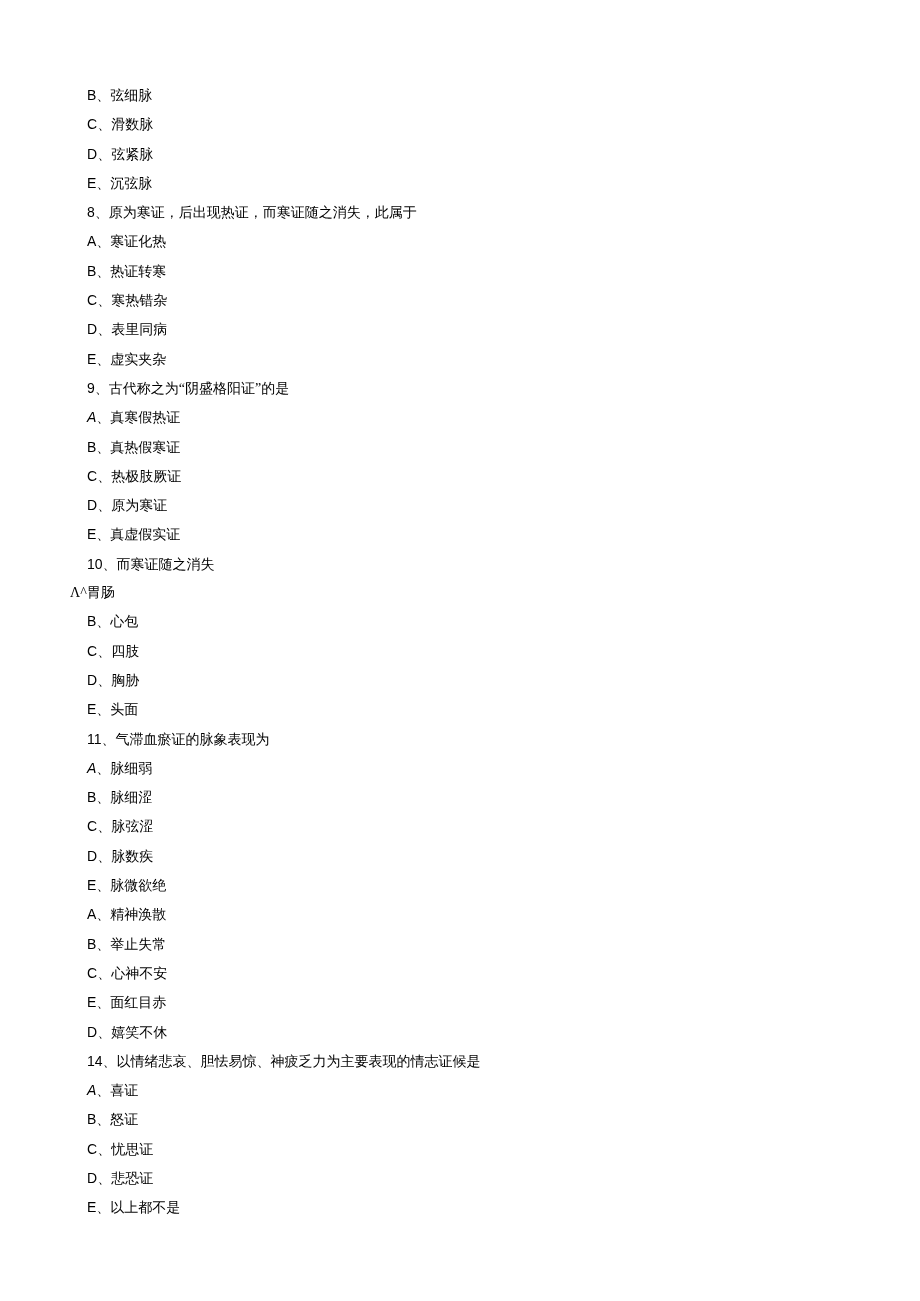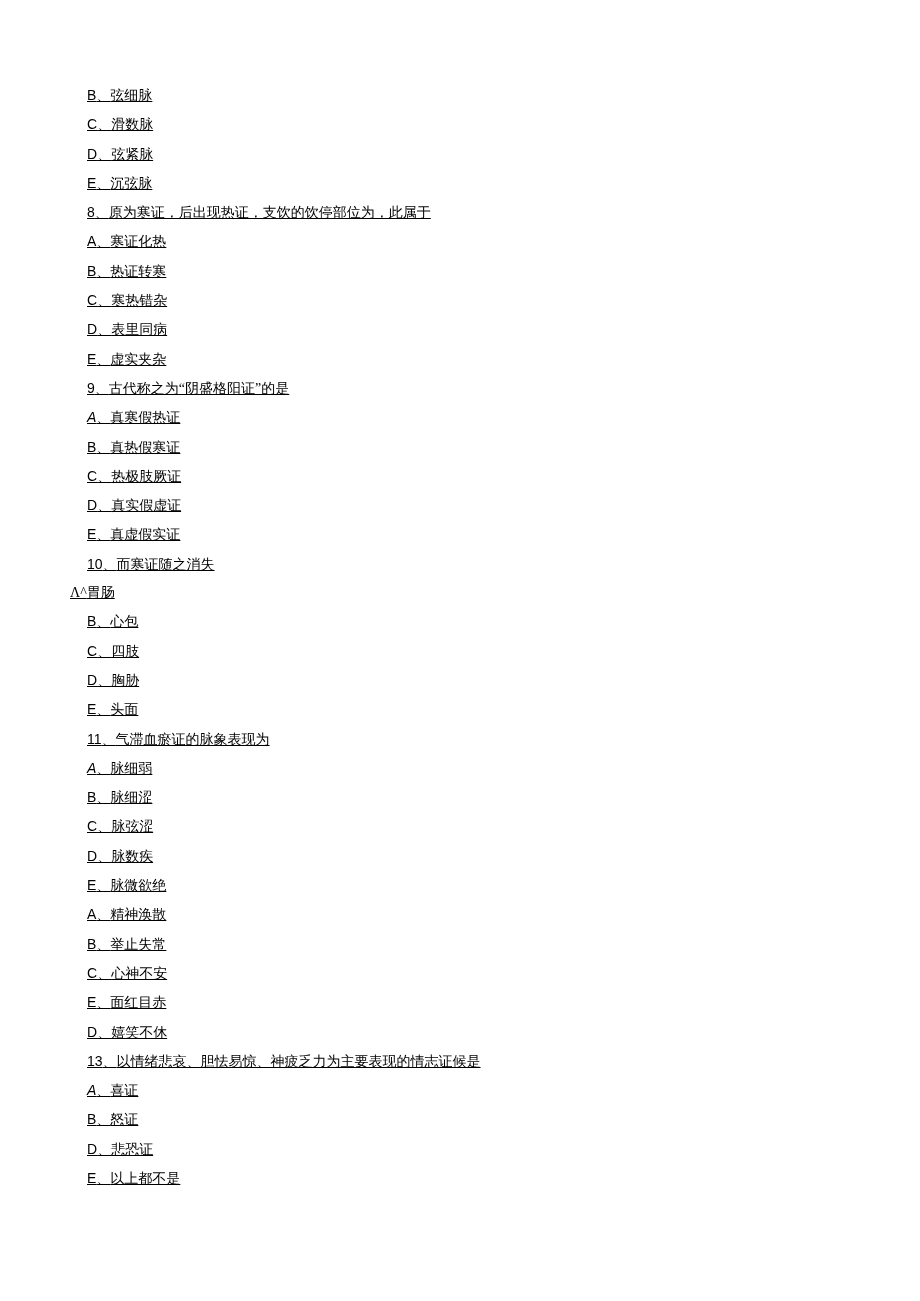--- a/index.html
+++ b/index.html
@@ -13,21 +13,20 @@
       background: #ffffff;
       font-family: "SimSun", "宋体", serif;
       font-size: 14px;
       color: #000000;
       padding: 88px 0 40px 87px;
       line-height: 1.0;
     }
     .line {
       margin-bottom: 14.3px;
       font-weight: normal;
-      text-decoration: underline;
     }
     .option-label {
       font-family: Arial, "Helvetica", sans-serif;
     }
     .question-num {
       font-family: Arial, "Helvetica", sans-serif;
     }
     .italic-a {
       font-family: Arial, "Helvetica", sans-serif;
       font-style: italic;
@@ -37,47 +36,48 @@
     }
   </style>
 </head>
 <body>
 
 <div id="content">
     <div class="line"><span class="option-label">B</span><span>、</span><span>弦细脉</span></div>
     <div class="line"><span class="option-label">C</span><span>、</span><span>滑数脉</span></div>
     <div class="line"><span class="option-label">D</span><span>、</span><span>弦紧脉</span></div>
     <div class="line"><span class="option-label">E</span><span>、</span><span>沉弦脉</span></div>
-    <div class="line"><span class="question-num">8</span><span>、</span><span>原为寒证，后出现热证，支饮的饮停部位为，此属于</span></div>
+    <div class="line"><span class="question-num">8</span><span>、</span><span>原为寒证，后出现热证，而寒证随之消失，此属于</span></div>
     <div class="line"><span class="option-label">A</span><span>、</span><span>寒证化热</span></div>
     <div class="line"><span class="option-label">B</span><span>、</span><span>热证转寒</span></div>
     <div class="line"><span class="option-label">C</span><span>、</span><span>寒热错杂</span></div>
     <div class="line"><span class="option-label">D</span><span>、</span><span>表里同病</span></div>
     <div class="line"><span class="option-label">E</span><span>、</span><span>虚实夹杂</span></div>
     <div class="line"><span class="question-num">9</span><span>、</span><span>古代称之为“阴盛格阳证”的是</span></div>
     <div class="line"><span class="italic-a">A</span><span>、</span><span>真寒假热证</span></div>
     <div class="line"><span class="option-label">B</span><span>、</span><span>真热假寒证</span></div>
     <div class="line"><span class="option-label">C</span><span>、</span><span>热极肢厥证</span></div>
-    <div class="line"><span class="option-label">D</span><span>、</span><span>真实假虚证</span></div>
+    <div class="line"><span class="option-label">D</span><span>、</span><span>原为寒证</span></div>
     <div class="line"><span class="option-label">E</span><span>、</span><span>真虚假实证</span></div>
     <div class="line"><span class="question-num">10</span><span>、</span><span>而寒证随之消失</span></div>
     <div class="line" style="margin-left: -17px;"><span class="special-a">Λ^</span><span></span><span>胃肠</span></div>
     <div class="line"><span class="option-label">B</span><span>、</span><span>心包</span></div>
     <div class="line"><span class="option-label">C</span><span>、</span><span>四肢</span></div>
     <div class="line"><span class="option-label">D</span><span>、</span><span>胸胁</span></div>
     <div class="line"><span class="option-label">E</span><span>、</span><span>头面</span></div>
     <div class="line"><span class="question-num">11</span><span>、</span><span>气滞血瘀证的脉象表现为</span></div>
     <div class="line"><span class="italic-a">A</span><span>、</span><span>脉细弱</span></div>
     <div class="line"><span class="option-label">B</span><span>、</span><span>脉细涩</span></div>
     <div class="line"><span class="option-label">C</span><span>、</span><span>脉弦涩</span></div>
     <div class="line"><span class="option-label">D</span><span>、</span><span>脉数疾</span></div>
     <div class="line"><span class="option-label">E</span><span>、</span><span>脉微欲绝</span></div>
     <div class="line"><span class="option-label">A</span><span>、</span><span>精神涣散</span></div>
     <div class="line"><span class="option-label">B</span><span>、</span><span>举止失常</span></div>
     <div class="line"><span class="option-label">C</span><span>、</span><span>心神不安</span></div>
     <div class="line"><span class="option-label">E</span><span>、</span><span>面红目赤</span></div>
     <div class="line"><span class="option-label">D</span><span>、</span><span>嬉笑不休</span></div>
-    <div class="line"><span class="question-num">13</span><span>、</span><span>以情绪悲哀、胆怯易惊、神疲乏力为主要表现的情志证候是</span></div>
+    <div class="line"><span class="question-num">14</span><span>、</span><span>以情绪悲哀、胆怯易惊、神疲乏力为主要表现的情志证候是</span></div>
     <div class="line"><span class="italic-a">A</span><span>、</span><span>喜证</span></div>
     <div class="line"><span class="option-label">B</span><span>、</span><span>怒证</span></div>
+    <div class="line"><span class="option-label">C</span><span>、</span><span>忧思证</span></div>
     <div class="line"><span class="option-label">D</span><span>、</span><span>悲恐证</span></div>
     <div class="line"><span class="option-label">E</span><span>、</span><span>以上都不是</span></div>
   </div>
 
 </body></html>

